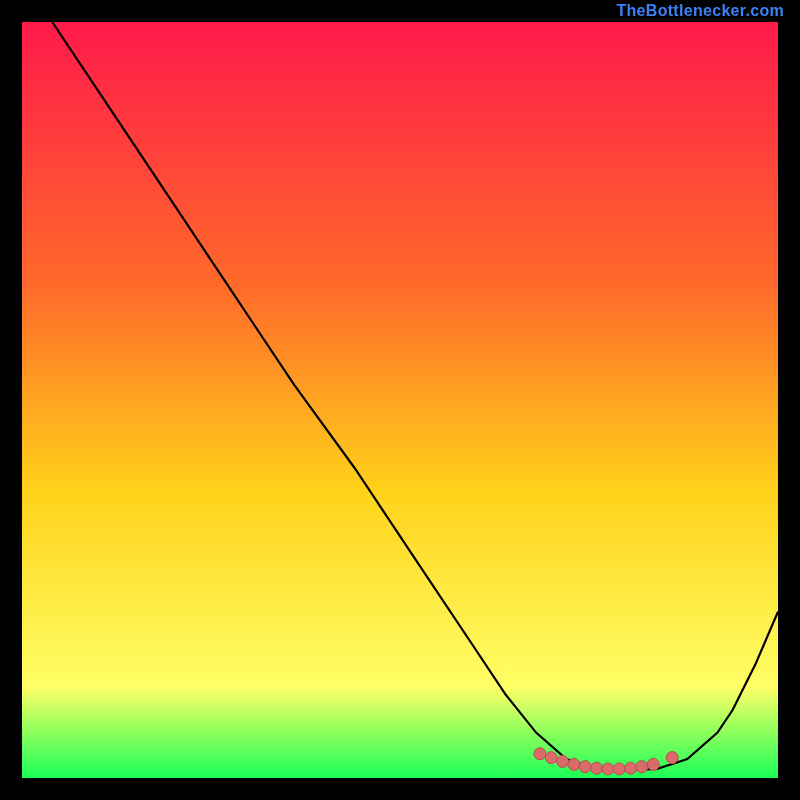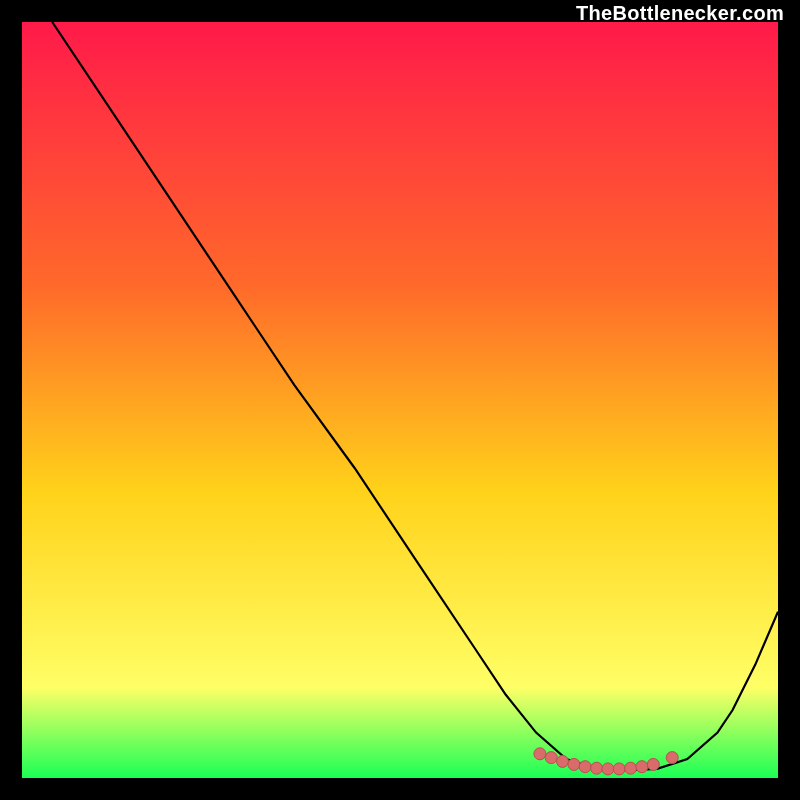--- a/index.html
+++ b/index.html
@@ -24,22 +24,22 @@
     left: 22px;
     top: 22px;
     width: 756px;
     height: 756px;
     background: #000;
   }
   .watermark {
     position: absolute;
     top: 2px;
     right: 16px;
-    color: #ffffff;
-    font-size: 20px;
+    color: #3b82f6;
+    font-size: 16px;
     font-weight: bold;
     letter-spacing: 0.3px;
   }
   svg {
     display: block;
   }
 </style>
 </head>
 <body>
 

